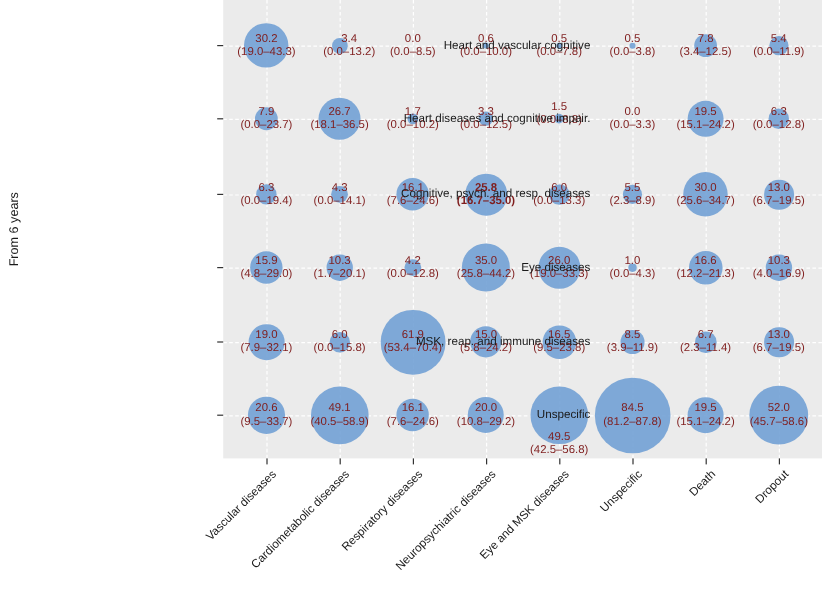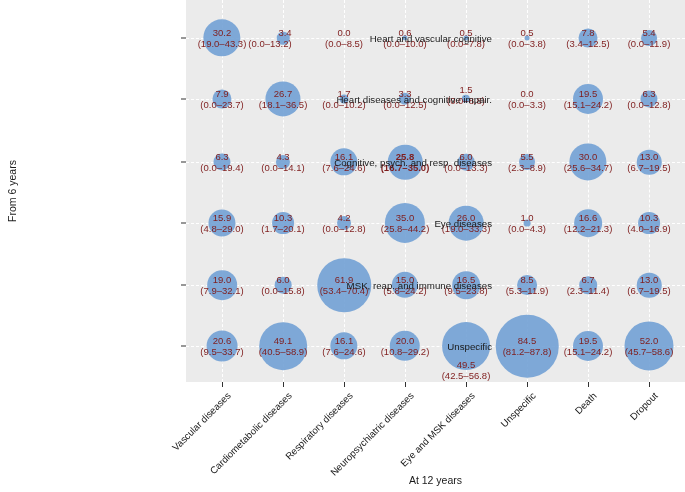--- a/index.html
+++ b/index.html
@@ -152,21 +152,21 @@
       <div class="hgrid" style="top: 162px;"></div>
       <div class="hgrid" style="top: 223px;"></div>
       <div class="hgrid" style="top: 285px;"></div>
       <div class="hgrid" style="top: 346px;"></div>
       <div class="bubble" title="Heart and vascular diseases → Vascular diseases: 30.2 (19.0–43.3)" style="left: 36px; top: 38px; width: 37.3691px; height: 37.3691px; background: rgb(110, 158, 212);"></div>
       <div class="cell-label" style="left: 36px; top: 38px;">
         <span class="cell-est">30.2</span>
         <span class="cell-ci">(19.0–43.3)</span>
       </div>
       <div class="bubble" title="Heart and vascular diseases → Cardiometabolic diseases: 3.4 (0.0–13.2)" style="left: 97px; top: 38px; width: 12.5386px; height: 12.5386px; background: rgb(110, 158, 212);"></div>
-      <div class="cell-label" style="left: 84px; top: 38px; text-align: right;">
+      <div class="cell-label" style="left: 105px; top: 38px;">
         <span class="cell-est">3.4</span>
         <span class="cell-ci">(0.0–13.2)</span>
       </div>
       <div class="cell-label" style="left: 158px; top: 38px;">
         <span class="cell-est">0.0</span>
         <span class="cell-ci">(0.0–8.5)</span>
       </div>
       <div class="bubble" title="Heart and vascular diseases → Neuropsychiatric diseases: 0.6 (0.0–10.0)" style="left: 219px; top: 38px; width: 5.26726px; height: 5.26726px; background: rgb(110, 158, 212);"></div>
       <div class="cell-label" style="left: 219px; top: 38px;">
         <span class="cell-est">0.6</span>
@@ -332,21 +332,21 @@
         <span class="cell-ci">(5.8–24.2)</span>
       </div>
       <div class="bubble" title="MSK, reap. and immune diseases → Eye and MSK diseases: 16.5 (9.5–23.8)" style="left: 280px; top: 285px; width: 27.6217px; height: 27.6217px; background: rgb(110, 158, 212);"></div>
       <div class="cell-label" style="left: 280px; top: 285px;">
         <span class="cell-est">16.5</span>
         <span class="cell-ci">(9.5–23.8)</span>
       </div>
       <div class="bubble" title="MSK, reap. and immune diseases → Unspecific: 8.5 (5.3–11.9)" style="left: 341px; top: 285px; width: 19.8252px; height: 19.8252px; background: rgb(110, 158, 212);"></div>
       <div class="cell-label" style="left: 341px; top: 285px;">
         <span class="cell-est">8.5</span>
-        <span class="cell-ci">(5.3–11.9)</span>
+        <span class="cell-ci">(3.9–11.9)</span>
       </div>
       <div class="bubble" title="MSK, reap. and immune diseases → Death: 6.7 (2.3–11.4)" style="left: 402px; top: 285px; width: 17.6014px; height: 17.6014px; background: rgb(110, 158, 212);"></div>
       <div class="cell-label" style="left: 402px; top: 285px;">
         <span class="cell-est">6.7</span>
         <span class="cell-ci">(2.3–11.4)</span>
       </div>
       <div class="bubble" title="MSK, reap. and immune diseases → Dropout: 13.0 (6.7–19.5)" style="left: 463px; top: 285px; width: 24.5177px; height: 24.5177px; background: rgb(110, 158, 212);"></div>
       <div class="cell-label" style="left: 463px; top: 285px;">
         <span class="cell-est">13.0</span>
         <span class="cell-ci">(6.7–19.5)</span>
@@ -420,15 +420,14 @@
       <div class="xtick-label" style="left: 408px;">Neuropsychiatric diseases</div>
       <div class="xtick-mark" style="left: 466px;"></div>
       <div class="xtick-label" style="left: 469px;">Eye and MSK diseases</div>
       <div class="xtick-mark" style="left: 527px;"></div>
       <div class="xtick-label" style="left: 530px;">Unspecific</div>
       <div class="xtick-mark" style="left: 588px;"></div>
       <div class="xtick-label" style="left: 591px;">Death</div>
       <div class="xtick-mark" style="left: 649px;"></div>
       <div class="xtick-label" style="left: 652px;">Dropout</div>
     </div>
-  <div id="xlab">At 12 years</div>
 
 </div>
 
 </body></html>

